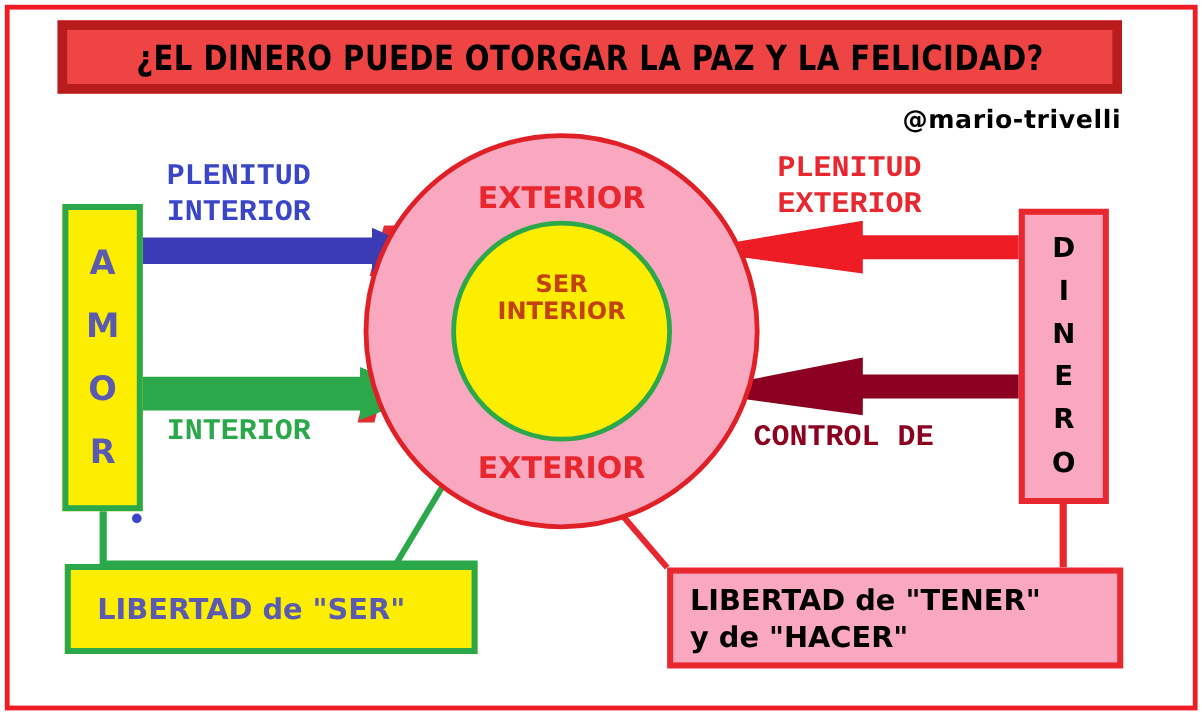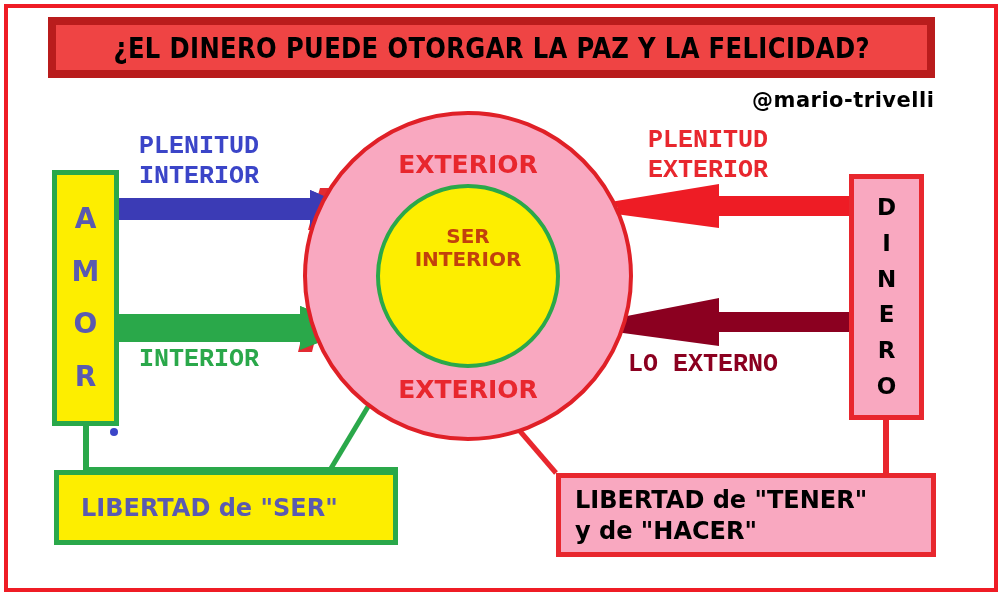--- a/index.html
+++ b/index.html
@@ -157,21 +157,21 @@
     <div>INTERIOR</div>
   </div>
   <div class="arrow-label" id="lbl-ctrl-int">
     <div>INTERIOR</div>
   </div>
   <div class="arrow-label" id="lbl-plen-ext">
     <div>PLENITUD</div>
     <div>EXTERIOR</div>
   </div>
   <div class="arrow-label" id="lbl-ctrl-ext">
-    <div>LO EXTERNO</div>
+    <div>CONTROL DE</div>
   </div>
 
   <div id="blue-dot"></div>
 
   <div id="lib-ser">
     <span>LIBERTAD de "SER"</span>
   </div>
 
   <div id="lib-tener">
     <div>LIBERTAD de "TENER"</div>

